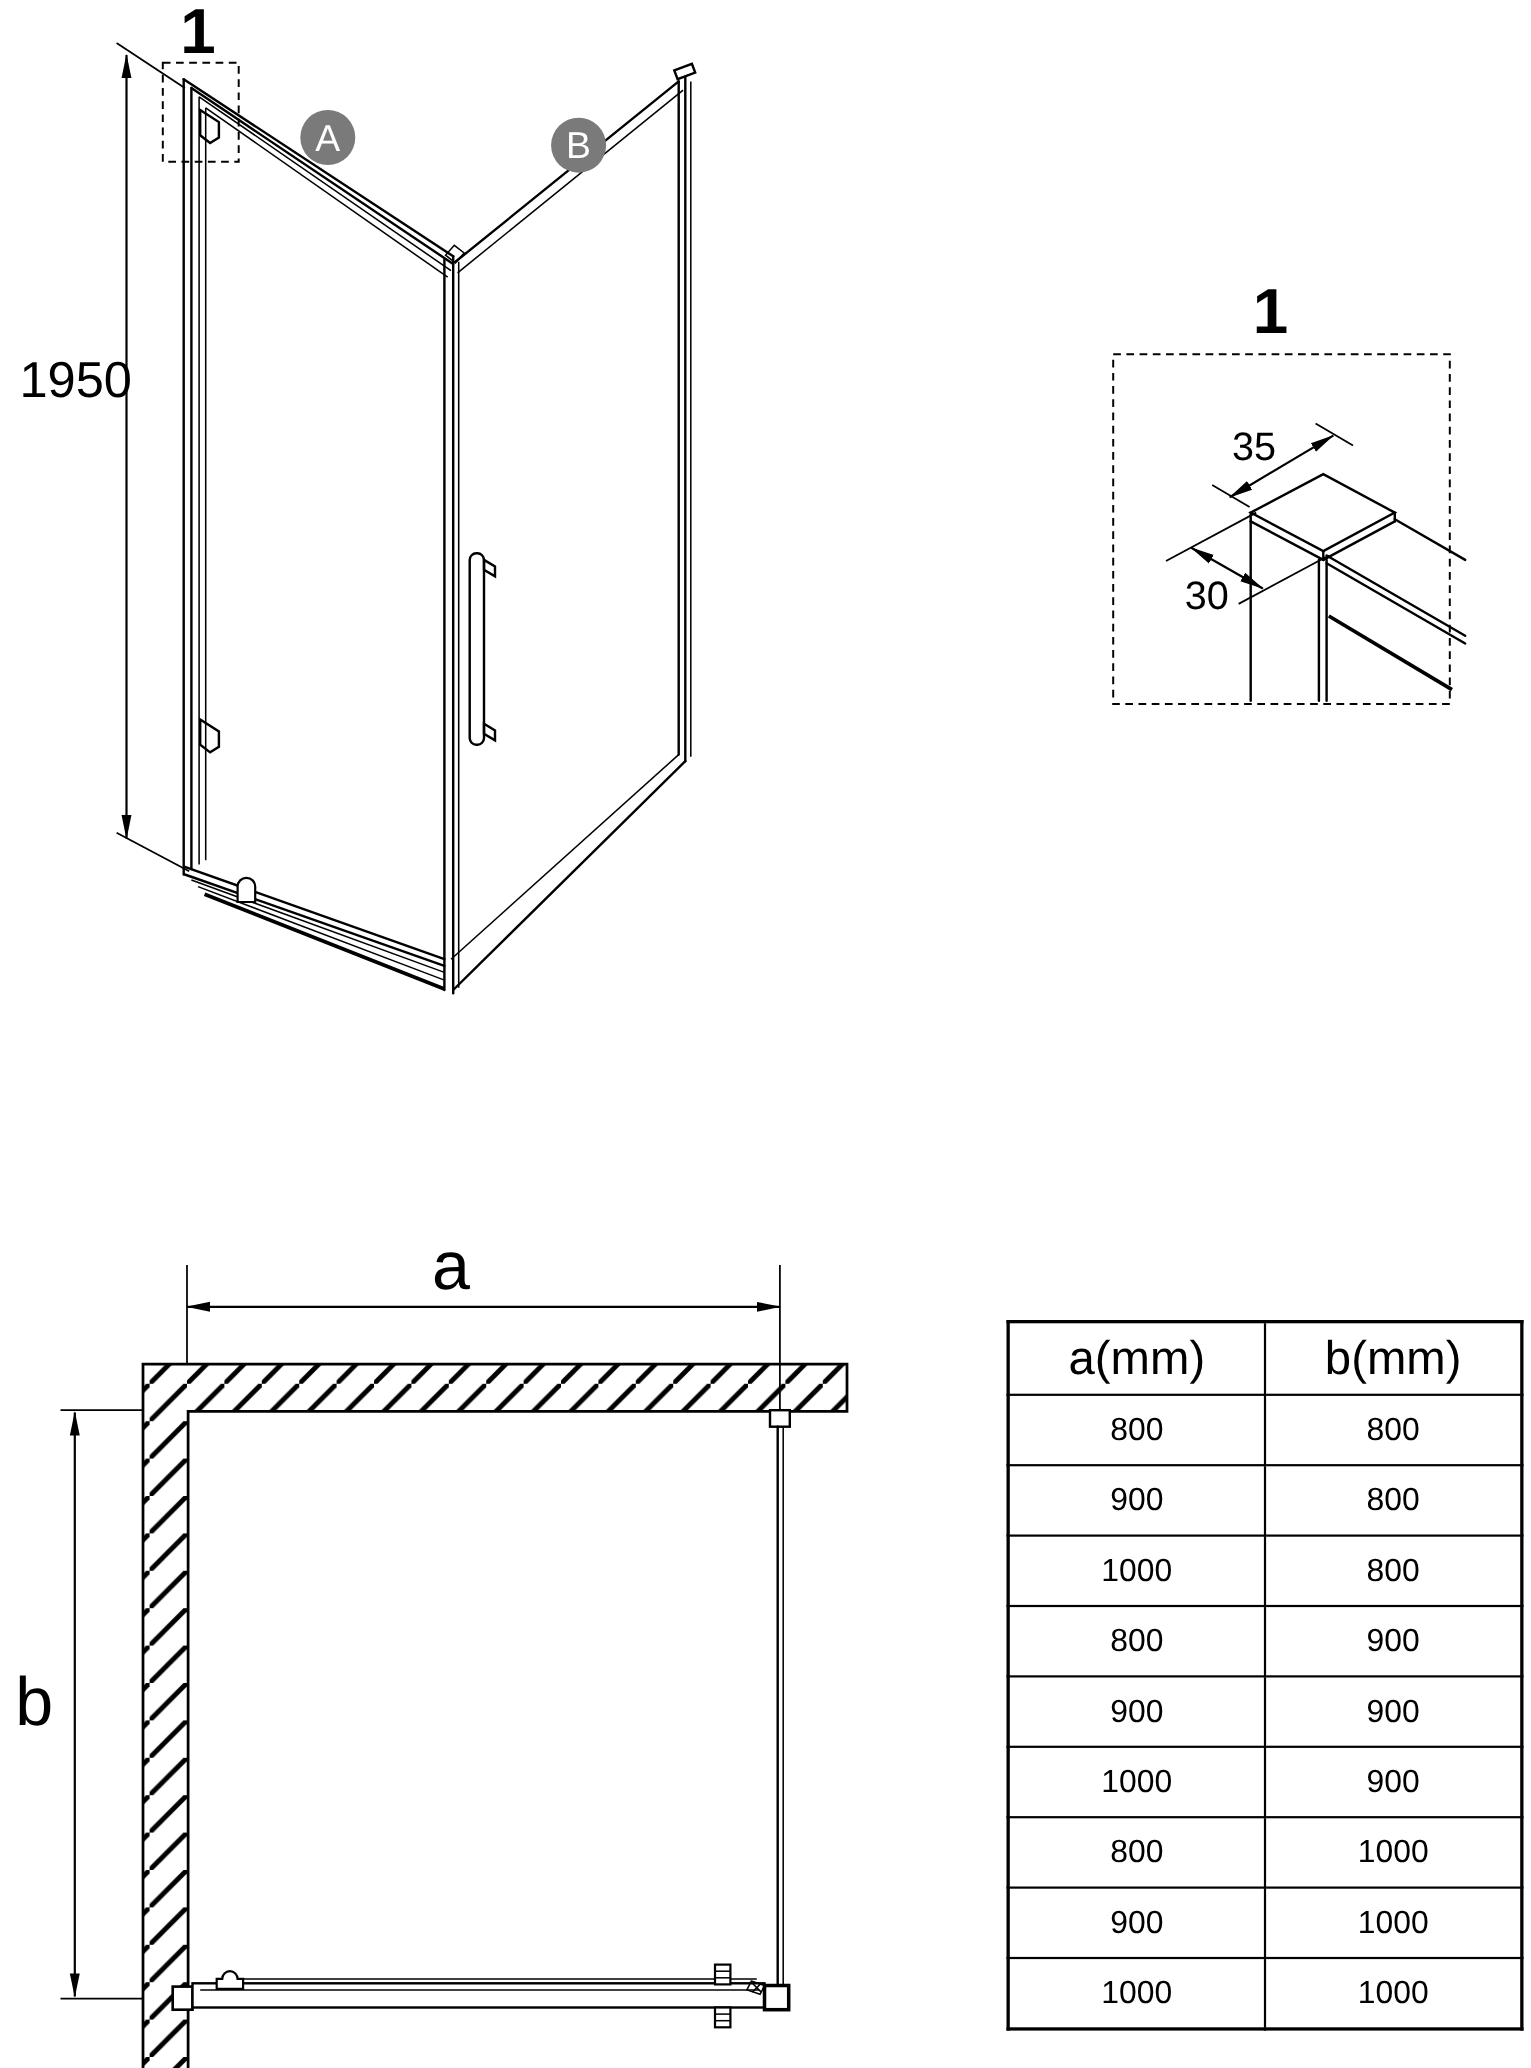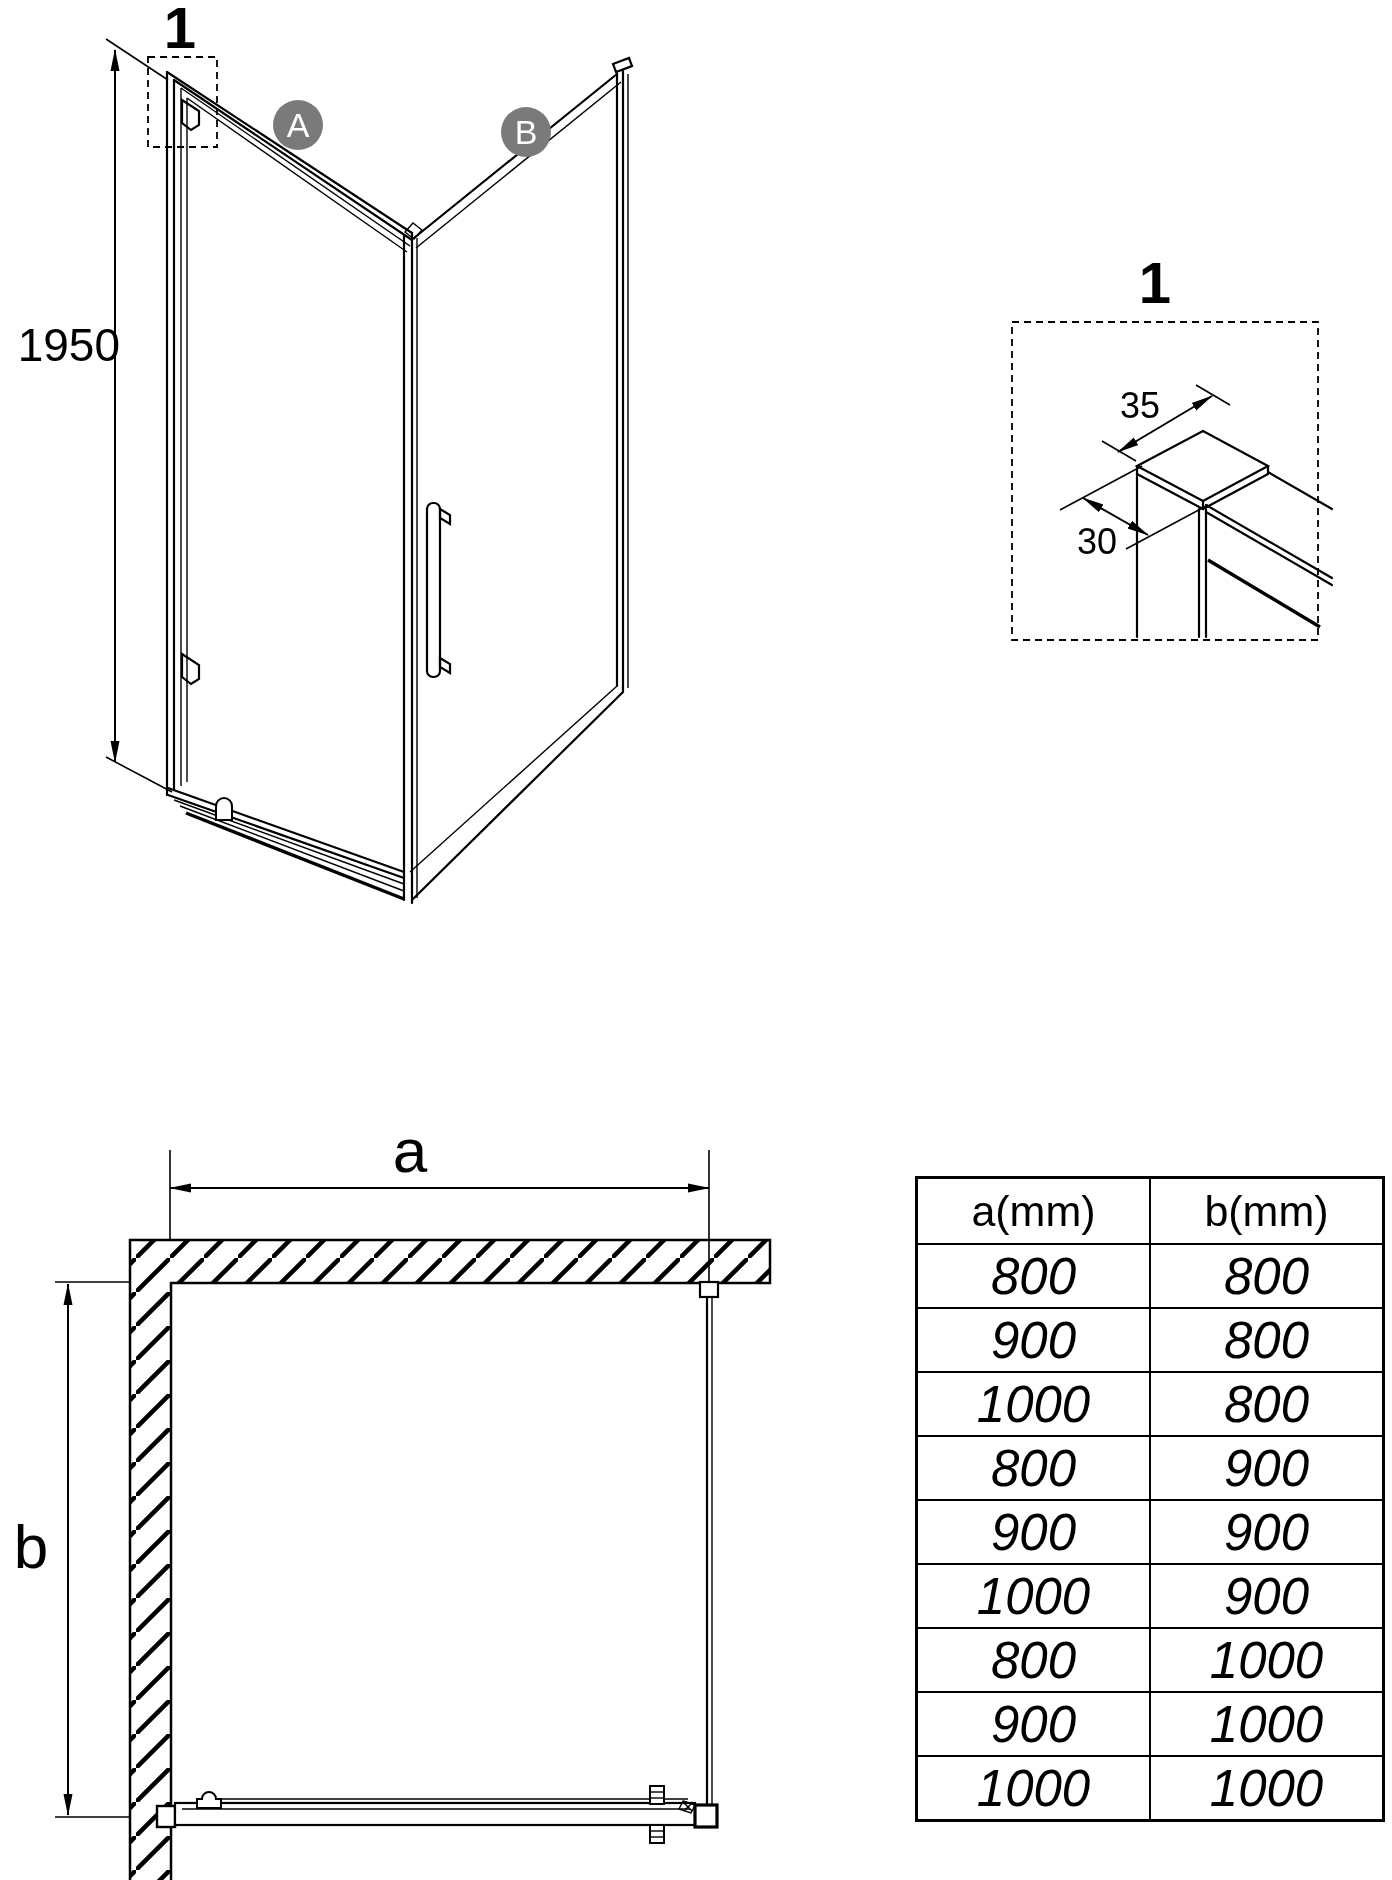--- a/index.html
+++ b/index.html
@@ -12,26 +12,26 @@
   .thick{stroke:#000;stroke-width:3.4;fill:none;}
   .dim{stroke:#000;stroke-width:2;fill:none;marker-start:url(#arr);marker-end:url(#arr);}
   .ext{stroke:#000;stroke-width:1.6;fill:none;}
   .dash{stroke:#000;stroke-width:1.8;fill:none;stroke-dasharray:7 5;}
   .whitefill{fill:#fff;stroke:#000;}
   .calloutnum{font-size:58px;font-weight:bold;}
   .dimtxt{font-size:46px;}
   .axtxt{font-size:62px;}
   .dettxt{font-size:36px;}
   .badge-letter{font-size:34px;fill:#fff;}
-  table.size-table{position:absolute;left:915px;top:1176px;width:470px;height:516px;
+  table.size-table{position:absolute;left:915px;top:1200px;width:470px;height:516px;
        border-collapse:collapse;table-layout:fixed;border:3px solid #000;}
   table.size-table th, table.size-table td{border:2px solid #000;text-align:center;
        vertical-align:middle;font-weight:400;color:#000;padding:0;}
   table.size-table th{font-size:43px;height:64px;}
-  table.size-table td{font-size:51px;height:62px;font-style:italic;}
+  table.size-table td{font-size:29px;height:62px;}
 </style>
 </head>
 <body>
 
 <div class="canvas">
 
 <svg width="1392" height="1880" viewBox="0 0 1392 1880">
   <defs>
     <marker id="arr" viewBox="0 0 22 12" refX="21" refY="6" markerWidth="22" markerHeight="12" markerUnits="userSpaceOnUse" orient="auto-start-reverse">
       <path d="M0,1.5 L22,6 L0,10.5 Z" fill="#000"></path>

